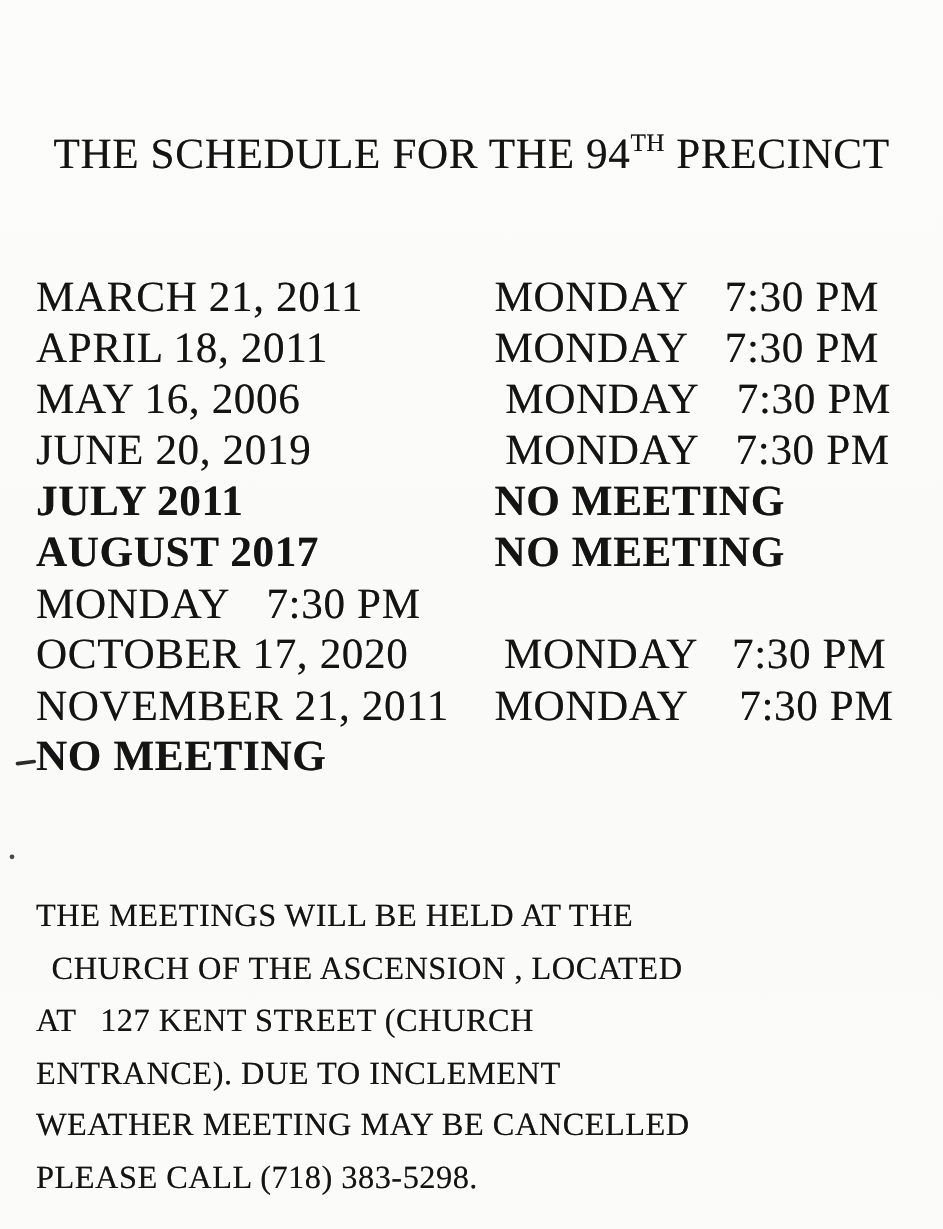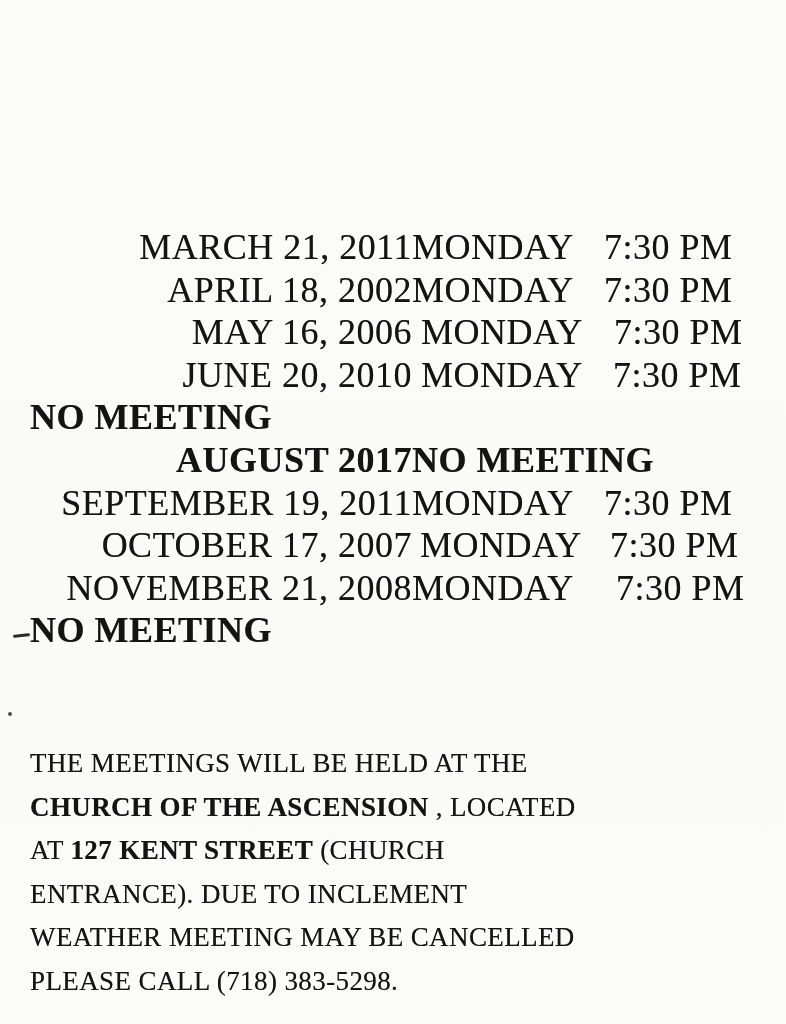--- a/index.html
+++ b/index.html
@@ -46,42 +46,42 @@
     left: 30px;
     right: 16px;
     font-size: 36px;
     line-height: 42.6px;
     letter-spacing: 0.5px;
   }
   .srow {
     display: flex;
     white-space: pre;
   }
-  .srow .c-date { flex: none; width: 382px; text-align: right; }
+  .srow .c-date { flex: none; width: 382px; }
   .srow .c-day  { flex: none; width: 192px; }
   .srow .c-time { flex: none; }
   .srow.bold { font-weight: bold; }
   
   .srow:nth-child(3) .c-day, .srow:nth-child(4) .c-day { padding-left: 9px; }
   .srow:nth-child(3) .c-time { margin-left: -9px; padding-left: 10px; }
   .srow:nth-child(8) .c-day { padding-left: 8px; }
   .srow:nth-child(8) .c-time { margin-left: -8px; padding-left: 6px; }
   .srow:nth-child(9) .c-time { padding-left: 12px; }
   
   .footer {
     position: absolute;
     top: 742px;
     left: 30px;
     right: 29px;
     font-size: 27px;
     line-height: 43.5px;
     letter-spacing: 0.4px;
     white-space: pre;
   }
-  .footer .b { font-weight: bold; }
+  .footer .b { font-weight: normal; margin-left: 13px; }
   
   .artifact-dash {
     position: absolute;
     left: 13px;
     top: 634px;
     width: 17px;
     height: 3px;
     background: #2b2b2b;
     border-radius: 2px;
     transform: rotate(-7deg);
@@ -95,32 +95,33 @@
     background: #4a4a4a;
     border-radius: 50%;
   }
 </style>
 </head>
 <body>
 
 <div class="page">
 
   <div class="title">
+    <div><span>THE SCHEDULE FOR THE 94</span><span class="sup">TH</span><span> PRECINCT</span></div>
   </div>
 
   <div class="schedule">
       <div class="srow"><span class="c-date">MARCH 21, 2011</span><span class="c-day">MONDAY</span><span class="c-time">7:30 PM</span></div>
-      <div class="srow"><span class="c-date">APRIL 18, 2002</span><span class="c-day">MONDAY</span><span class="c-time">7:30 PM</span></div>
+      <div class="srow"><span class="c-date">APRIL 18, 2011</span><span class="c-day">MONDAY</span><span class="c-time">7:30 PM</span></div>
       <div class="srow"><span class="c-date">MAY 16, 2006</span><span class="c-day">MONDAY</span><span class="c-time">7:30 PM</span></div>
-      <div class="srow"><span class="c-date">JUNE 20, 2010</span><span class="c-day">MONDAY</span><span class="c-time">7:30 PM</span></div>
-      <div class="srow bold"><span class="c-day">NO MEETING</span><span class="c-time"></span></div>
+      <div class="srow"><span class="c-date">JUNE 20, 2019</span><span class="c-day">MONDAY</span><span class="c-time">7:30 PM</span></div>
+      <div class="srow bold"><span class="c-date">JULY 2011</span><span class="c-day">NO MEETING</span><span class="c-time"></span></div>
       <div class="srow bold"><span class="c-date">AUGUST 2017</span><span class="c-day">NO MEETING</span><span class="c-time"></span></div>
-      <div class="srow"><span class="c-date">SEPTEMBER 19, 2011</span><span class="c-day">MONDAY</span><span class="c-time">7:30 PM</span></div>
-      <div class="srow"><span class="c-date">OCTOBER 17, 2007</span><span class="c-day">MONDAY</span><span class="c-time">7:30 PM</span></div>
-      <div class="srow"><span class="c-date">NOVEMBER 21, 2008</span><span class="c-day">MONDAY</span><span class="c-time">7:30 PM</span></div>
+      <div class="srow"><span class="c-day">MONDAY</span><span class="c-time">7:30 PM</span></div>
+      <div class="srow"><span class="c-date">OCTOBER 17, 2020</span><span class="c-day">MONDAY</span><span class="c-time">7:30 PM</span></div>
+      <div class="srow"><span class="c-date">NOVEMBER 21, 2011</span><span class="c-day">MONDAY</span><span class="c-time">7:30 PM</span></div>
       <div class="srow bold"><span class="c-day">NO MEETING</span><span class="c-time"></span></div>
     </div>
 
   <div class="footer"><div><span>THE MEETINGS WILL BE HELD AT THE</span></div><div><span class="b">CHURCH OF THE ASCENSION</span><span> , LOCATED</span></div><div><span>AT </span><span class="b">127 KENT STREET</span><span> (CHURCH</span></div><div><span>ENTRANCE). DUE TO INCLEMENT</span></div><div><span>WEATHER MEETING MAY BE CANCELLED</span></div><div><span>PLEASE CALL (718) 383-5298.</span></div></div>
 
   <div class="artifact-dash"></div>
   <div class="artifact-dot"></div>
 
 </div>
 

